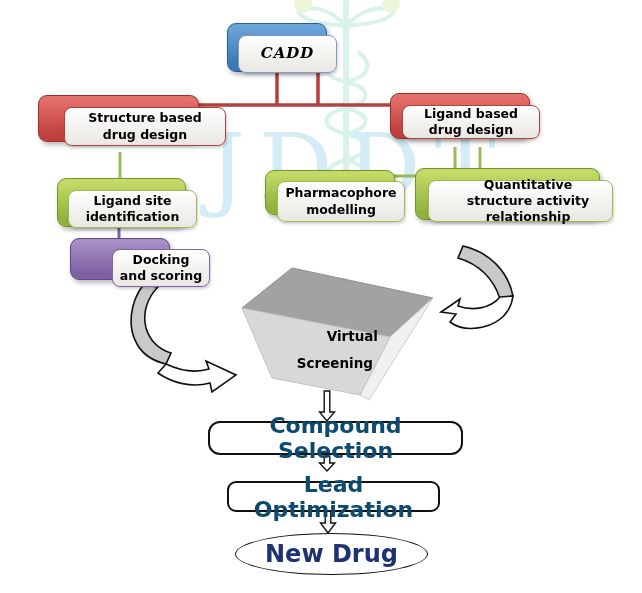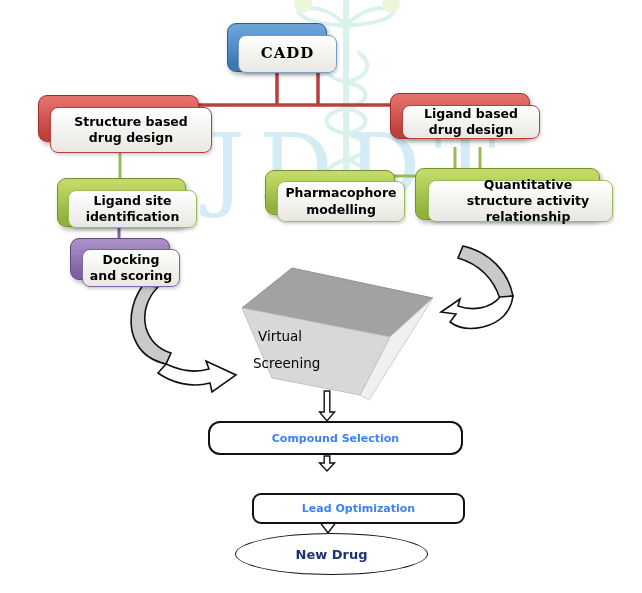--- a/index.html
+++ b/index.html
@@ -28,31 +28,31 @@
     position:absolute;border-radius:8px;z-index:4;
     background:linear-gradient(to bottom,var(--box-face-top),var(--box-face-bottom));
     display:flex;align-items:center;justify-content:center;text-align:center;
     font-weight:bold;font-size:12.5px;line-height:1.3;color:#000;
     box-sizing:border-box;padding:2px 5px;
     box-shadow:1px 2px 3px rgba(0,0,0,0.18);
   }
   .front.blue-b{border:1.6px solid #7a9cc6;font-family:"DejaVu Serif","Liberation Serif",serif;font-size:15px;letter-spacing:1px;}
   .front.red-b{border:1.6px solid var(--connector-red);}
   .front.green-b{border:1.6px solid var(--connector-green);}
-  .front.purple-b{border:1.6px solid var(--connector-purple);}
+  .front.purple-b{border:1.6px solid var(--connector-purple);margin-left:30px;}
   .plainbox{
     position:absolute;z-index:4;background:#ffffff;border:2px solid #111;
     display:flex;align-items:center;justify-content:center;text-align:center;
-    font-weight:bold;font-size:11px;color:#3b82f6;box-sizing:border-box;
+    font-weight:bold;font-size:22px;color:#0c4a6e;box-sizing:border-box;
   }
   .funnel-label{
-    position:absolute;z-index:5;font-weight:normal;font-size:13.5px;color:#000;
-    width:120px;text-align:left;
+    position:absolute;z-index:5;font-weight:bold;font-size:13.5px;color:#000;
+    width:120px;text-align:right;
   }
-  .new-drug-label{color:var(--new-drug-text);font-size:13px;}
+  .new-drug-label{color:var(--new-drug-text);font-size:24px;}
 </style>
 </head>
 <body>
 
 <div id="stage">
 
   <svg id="bg-svg" width="642" height="593" viewBox="0 0 642 593">
     <g stroke="var(--watermark-teal)" fill="none">
       <line x1="346" y1="0" x2="346" y2="186" stroke-width="6"></line>
       <path d="M346,26 C330,8 308,4 299,13 C306,22 326,24 346,26 Z" stroke-width="4"></path>
@@ -102,26 +102,26 @@
     </g>
 
     <g fill="#ffffff" stroke="#111" stroke-width="1.4">
       <path d="M324.2,391 L324.2,412 L319.5,412 L327,421 L334.5,412 L329.8,412 L329.8,391 Z"></path>
       <path d="M324.2,456 L324.2,463 L319.5,463 L327,471 L334.5,463 L329.8,463 L329.8,456 Z"></path>
       <path d="M325.2,503 L325.2,523 L320.5,523 L328,533 L335.5,523 L330.8,523 L330.8,503 Z"></path>
     </g>
   </svg>
 
   <div class="back blue" style="left:227px;top:23px;width:98px;height:47px;"></div>
-  <div class="front blue-b" style="left:238px;top:35px;width:99px;height:38px;">
+  <div class="front blue-b" style="left:238px;top:35px;width:99px;height:38px;font-style:italic;">
     <span>CADD</span>
   </div>
 
   <div class="back red" style="left:38px;top:95px;width:159px;height:45px;"></div>
-  <div class="front red-b" style="left:50px;top:107px;width:162px;height:46px;text-align:center;">
+  <div class="front red-b" style="left:64px;top:107px;width:162px;height:39px;text-align:center;">
     <span>Structure based drug design</span>
   </div>
 
   <div class="back green" style="left:57px;top:178px;width:127px;height:47px;"></div>
   <div class="front green-b" style="left:68px;top:190px;width:129px;height:38px;">
     <span>Ligand site identification</span>
   </div>
 
   <div class="back purple" style="left:70px;top:238px;width:98px;height:40px;"></div>
   <div class="front purple-b" style="left:82px;top:249px;width:98px;height:38px;">
@@ -143,21 +143,21 @@
     <span>Quantitative structure activity relationship</span>
   </div>
 
   <div class="funnel-label" style="left:258px;top:328px;">Virtual</div>
   <div class="funnel-label" style="left:253px;top:355px;">Screening</div>
 
   <div class="plainbox" style="left:208px;top:421px;width:255px;height:34px;border-radius:12px;">
     <span>Compound Selection</span>
   </div>
 
-  <div class="plainbox" style="left:227px;top:493px;width:213px;height:31px;border-radius:9px;margin-left:25px;">
+  <div class="plainbox" style="left:227px;top:481px;width:213px;height:31px;border-radius:9px;">
     <span>Lead Optimization</span>
   </div>
 
   <div class="plainbox new-drug-label" style="left:235px;top:533px;width:193px;height:42px;border-radius:50%;border-width:1.6px;">
     <span>New Drug</span>
   </div>
 
 </div>
 
 </body></html>

